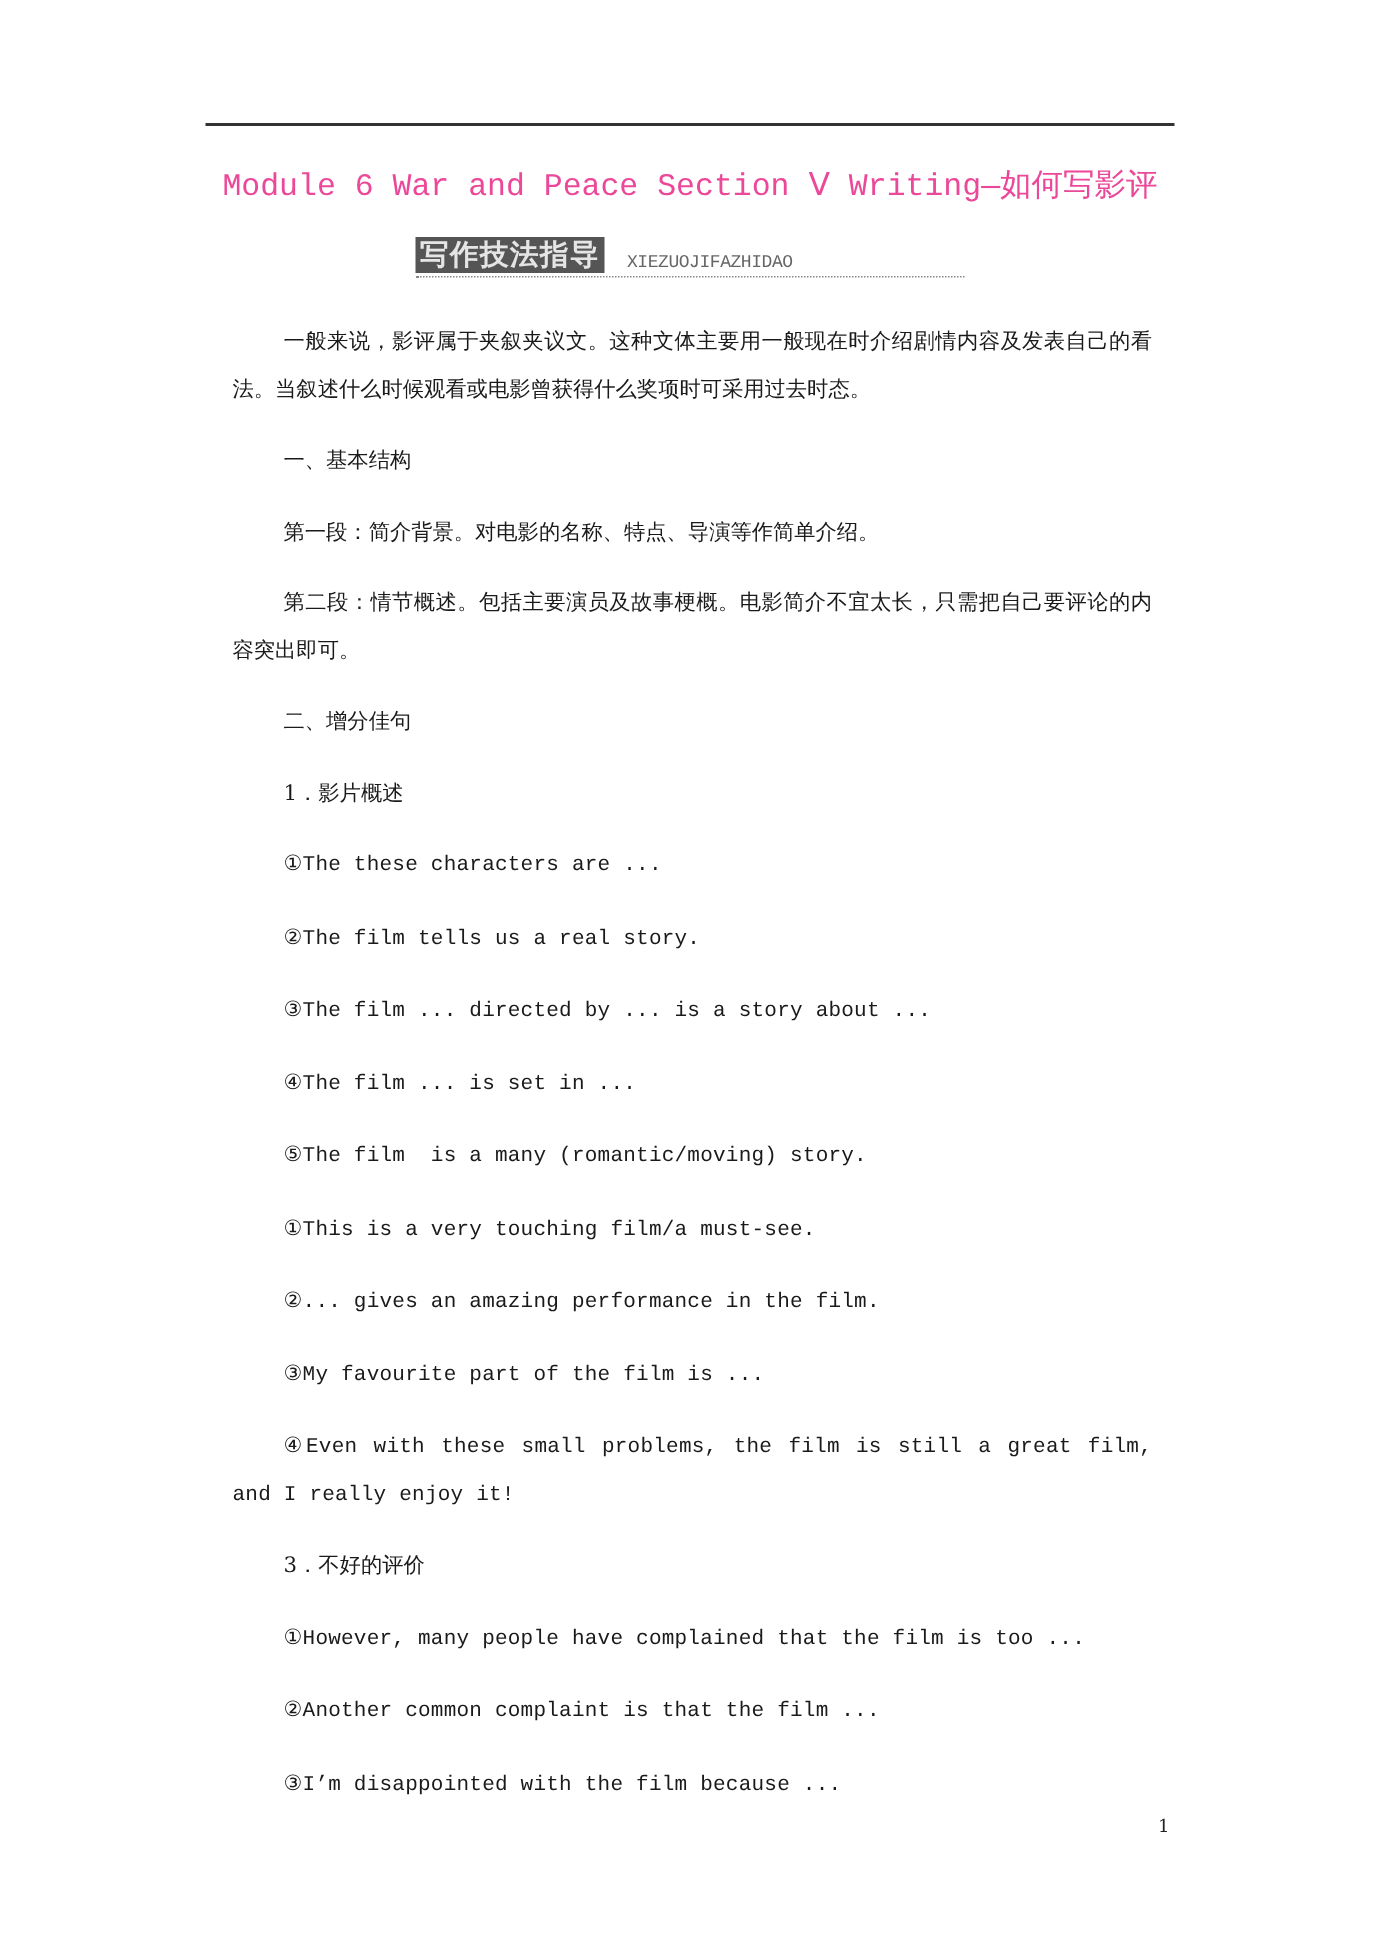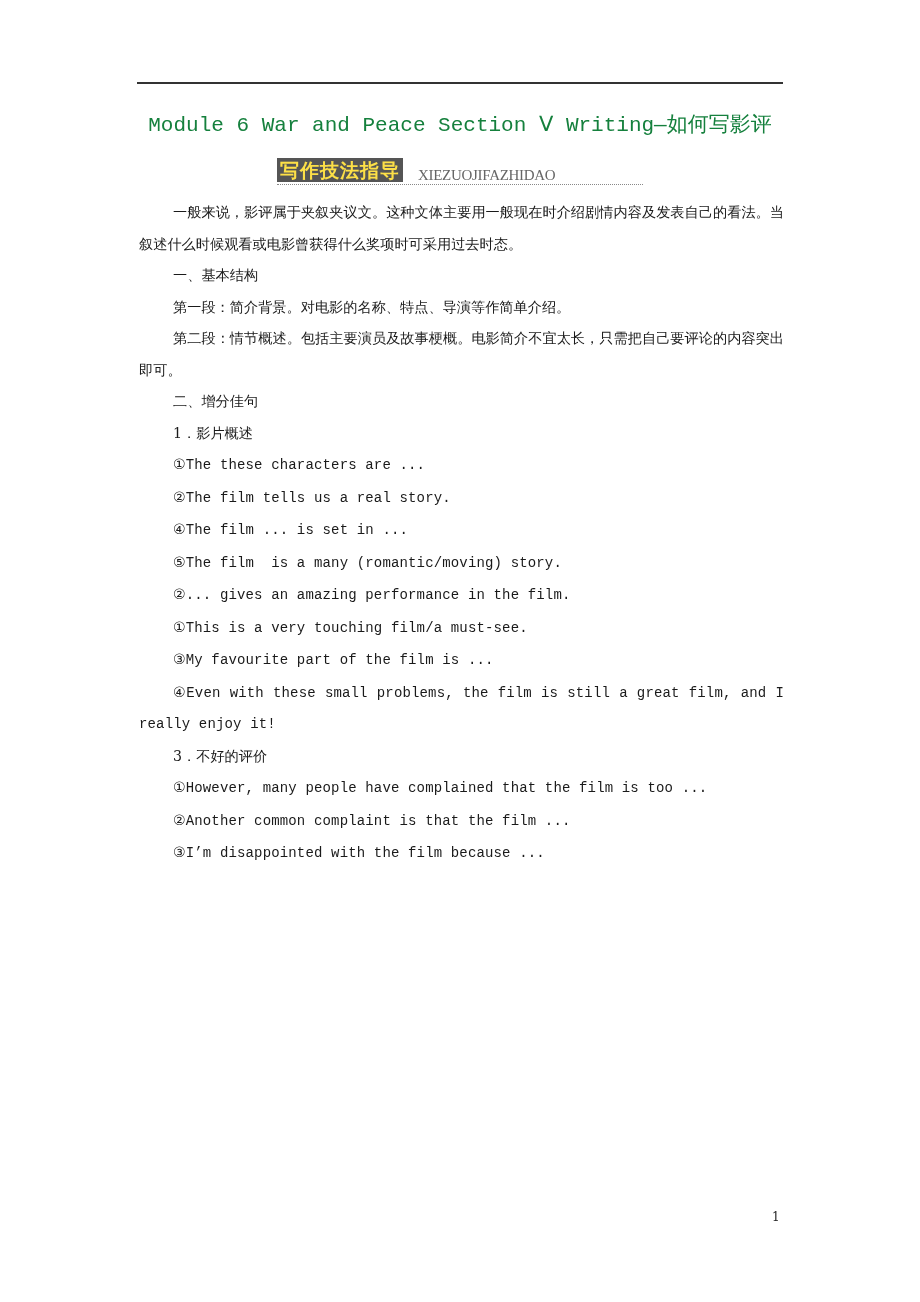--- a/index.html
+++ b/index.html
@@ -22,75 +22,75 @@
       width: 646px;
       height: 2px;
       background: #333333;
     }
     .title {
       position: absolute;
       left: 0;
       width: 920px;
       top: 112px;
       text-align: center;
-      color: #15803d;
+      color: #ec4899;
       font-family: "Liberation Mono", "DejaVu Sans Mono", monospace;
       font-size: 21px;
       line-height: 28px;
       letter-spacing: 0px;
     }
     .banner {
       position: absolute;
       left: 277px;
       top: 158px;
       width: 366px;
       height: 28px;
     }
     .banner-label {
       position: absolute;
       left: 0;
       top: 0;
       height: 24px;
       padding: 0 3px;
       background: #555555;
-      color: #fde047;
+      color: #e5e5e5;
       font-family: "DejaVu Sans", "Liberation Sans", sans-serif;
       font-weight: bold;
       font-size: 19px;
       line-height: 24px;
       letter-spacing: 1px;
     }
     .banner-pinyin {
       position: absolute;
       left: 141px;
       top: 10px;
       color: #666666;
-      font-family: Liberation Serif, serif;
-      font-size: 15px;
+      font-family: Liberation Mono, monospace;
+      font-size: 12px;
       line-height: 14px;
       letter-spacing: -0.3px;
     }
     .banner-dots {
       position: absolute;
       left: 0;
       top: 26px;
       width: 366px;
       height: 0;
       border-top: 1px dotted #888888;
     }
     .content {
       position: absolute;
       left: 139px;
       top: 197px;
       width: 645px;
       font-size: 14.2px;
       line-height: 31.5px;
     }
     .p {
-      margin: 0;
+      margin: 16px;
       text-indent: 34px;
       text-align: justify;
     }
     .p.en {
       font-family: "Liberation Mono", "DejaVu Sans Mono", monospace;
       font-size: 14px;
       letter-spacing: 0.15px;
     }
     .p.en .num {
       font-family: "DejaVu Sans", sans-serif;
@@ -122,25 +122,26 @@
 
   <p class="p">一、基本结构</p>
   <p class="p">第一段：简介背景。对电影的名称、特点、导演等作简单介绍。</p>
   <p class="p">第二段：情节概述。包括主要演员及故事梗概。电影简介不宜太长，只需把自己要评论的内容突出即可。</p>
 
   <p class="p">二、增分佳句</p>
 
   <p class="p">1．影片概述</p>
   <p class="p en"><span class="num">①</span><span>The these characters are ...</span></p>
   <p class="p en"><span class="num">②</span><span>The film tells us a real story.</span></p>
+  <p class="p en"><span class="num">③</span><span>The film ... directed by ... is a story about ...</span></p>
   <p class="p en"><span class="num">④</span><span>The film ... is set in ...</span></p>
   <p class="p en" style="white-space:pre-wrap"><span class="num">⑤</span><span>The film  is a many (romantic/moving) story.</span></p>
 
+  <p class="p en"><span class="num">①</span><span>This is a very touching film/a must-see.</span></p>
   <p class="p en"><span class="num">②</span><span>... gives an amazing performance in the film.</span></p>
-  <p class="p en"><span class="num">①</span><span>This is a very touching film/a must-see.</span></p>
   <p class="p en"><span class="num">③</span><span>My favourite part of the film is ...</span></p>
   <p class="p en"><span class="num">④</span><span>Even with these small problems, the film is still a great film, and I really enjoy it!</span></p>
 
   <p class="p">3．不好的评价</p>
   <p class="p en"><span class="num">①</span><span>However, many people have complained that the film is too ...</span></p>
   <p class="p en"><span class="num">②</span><span>Another common complaint is that the film ...</span></p>
   <p class="p en"><span class="num">③</span><span>I’m disappointed with the film because ...</span></p>
 </div>
 
 <div class="page-number">1</div>

